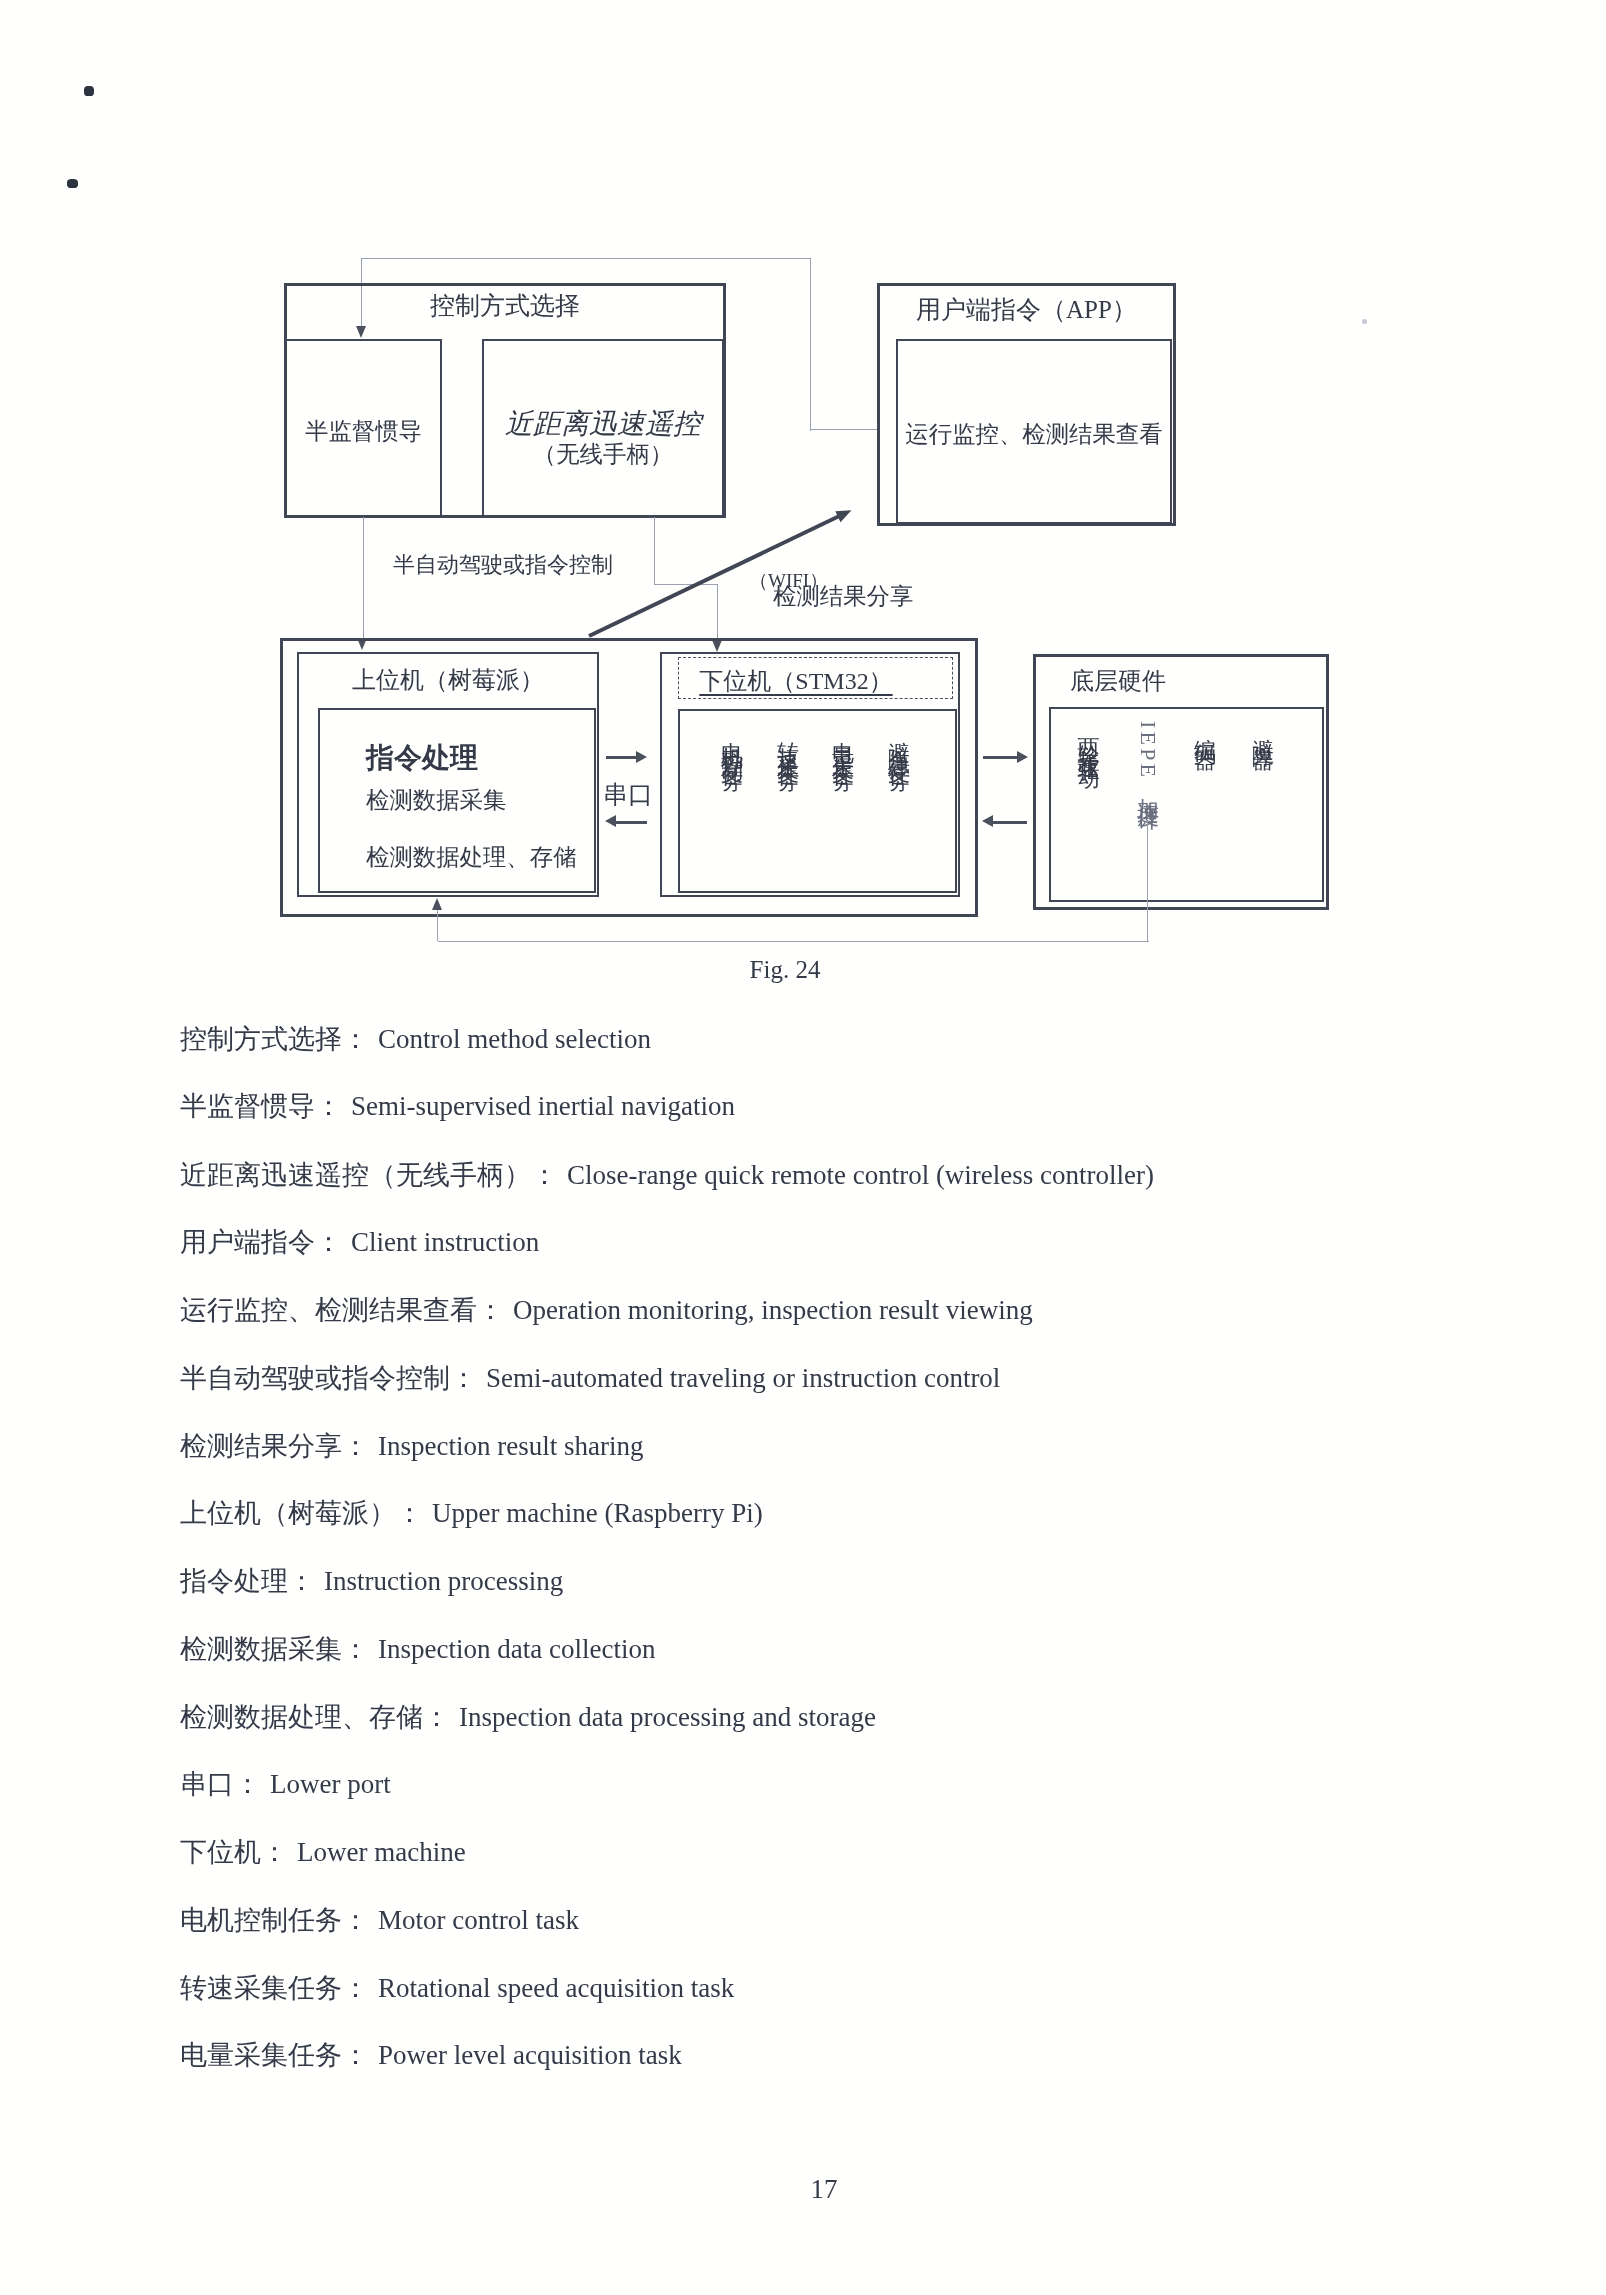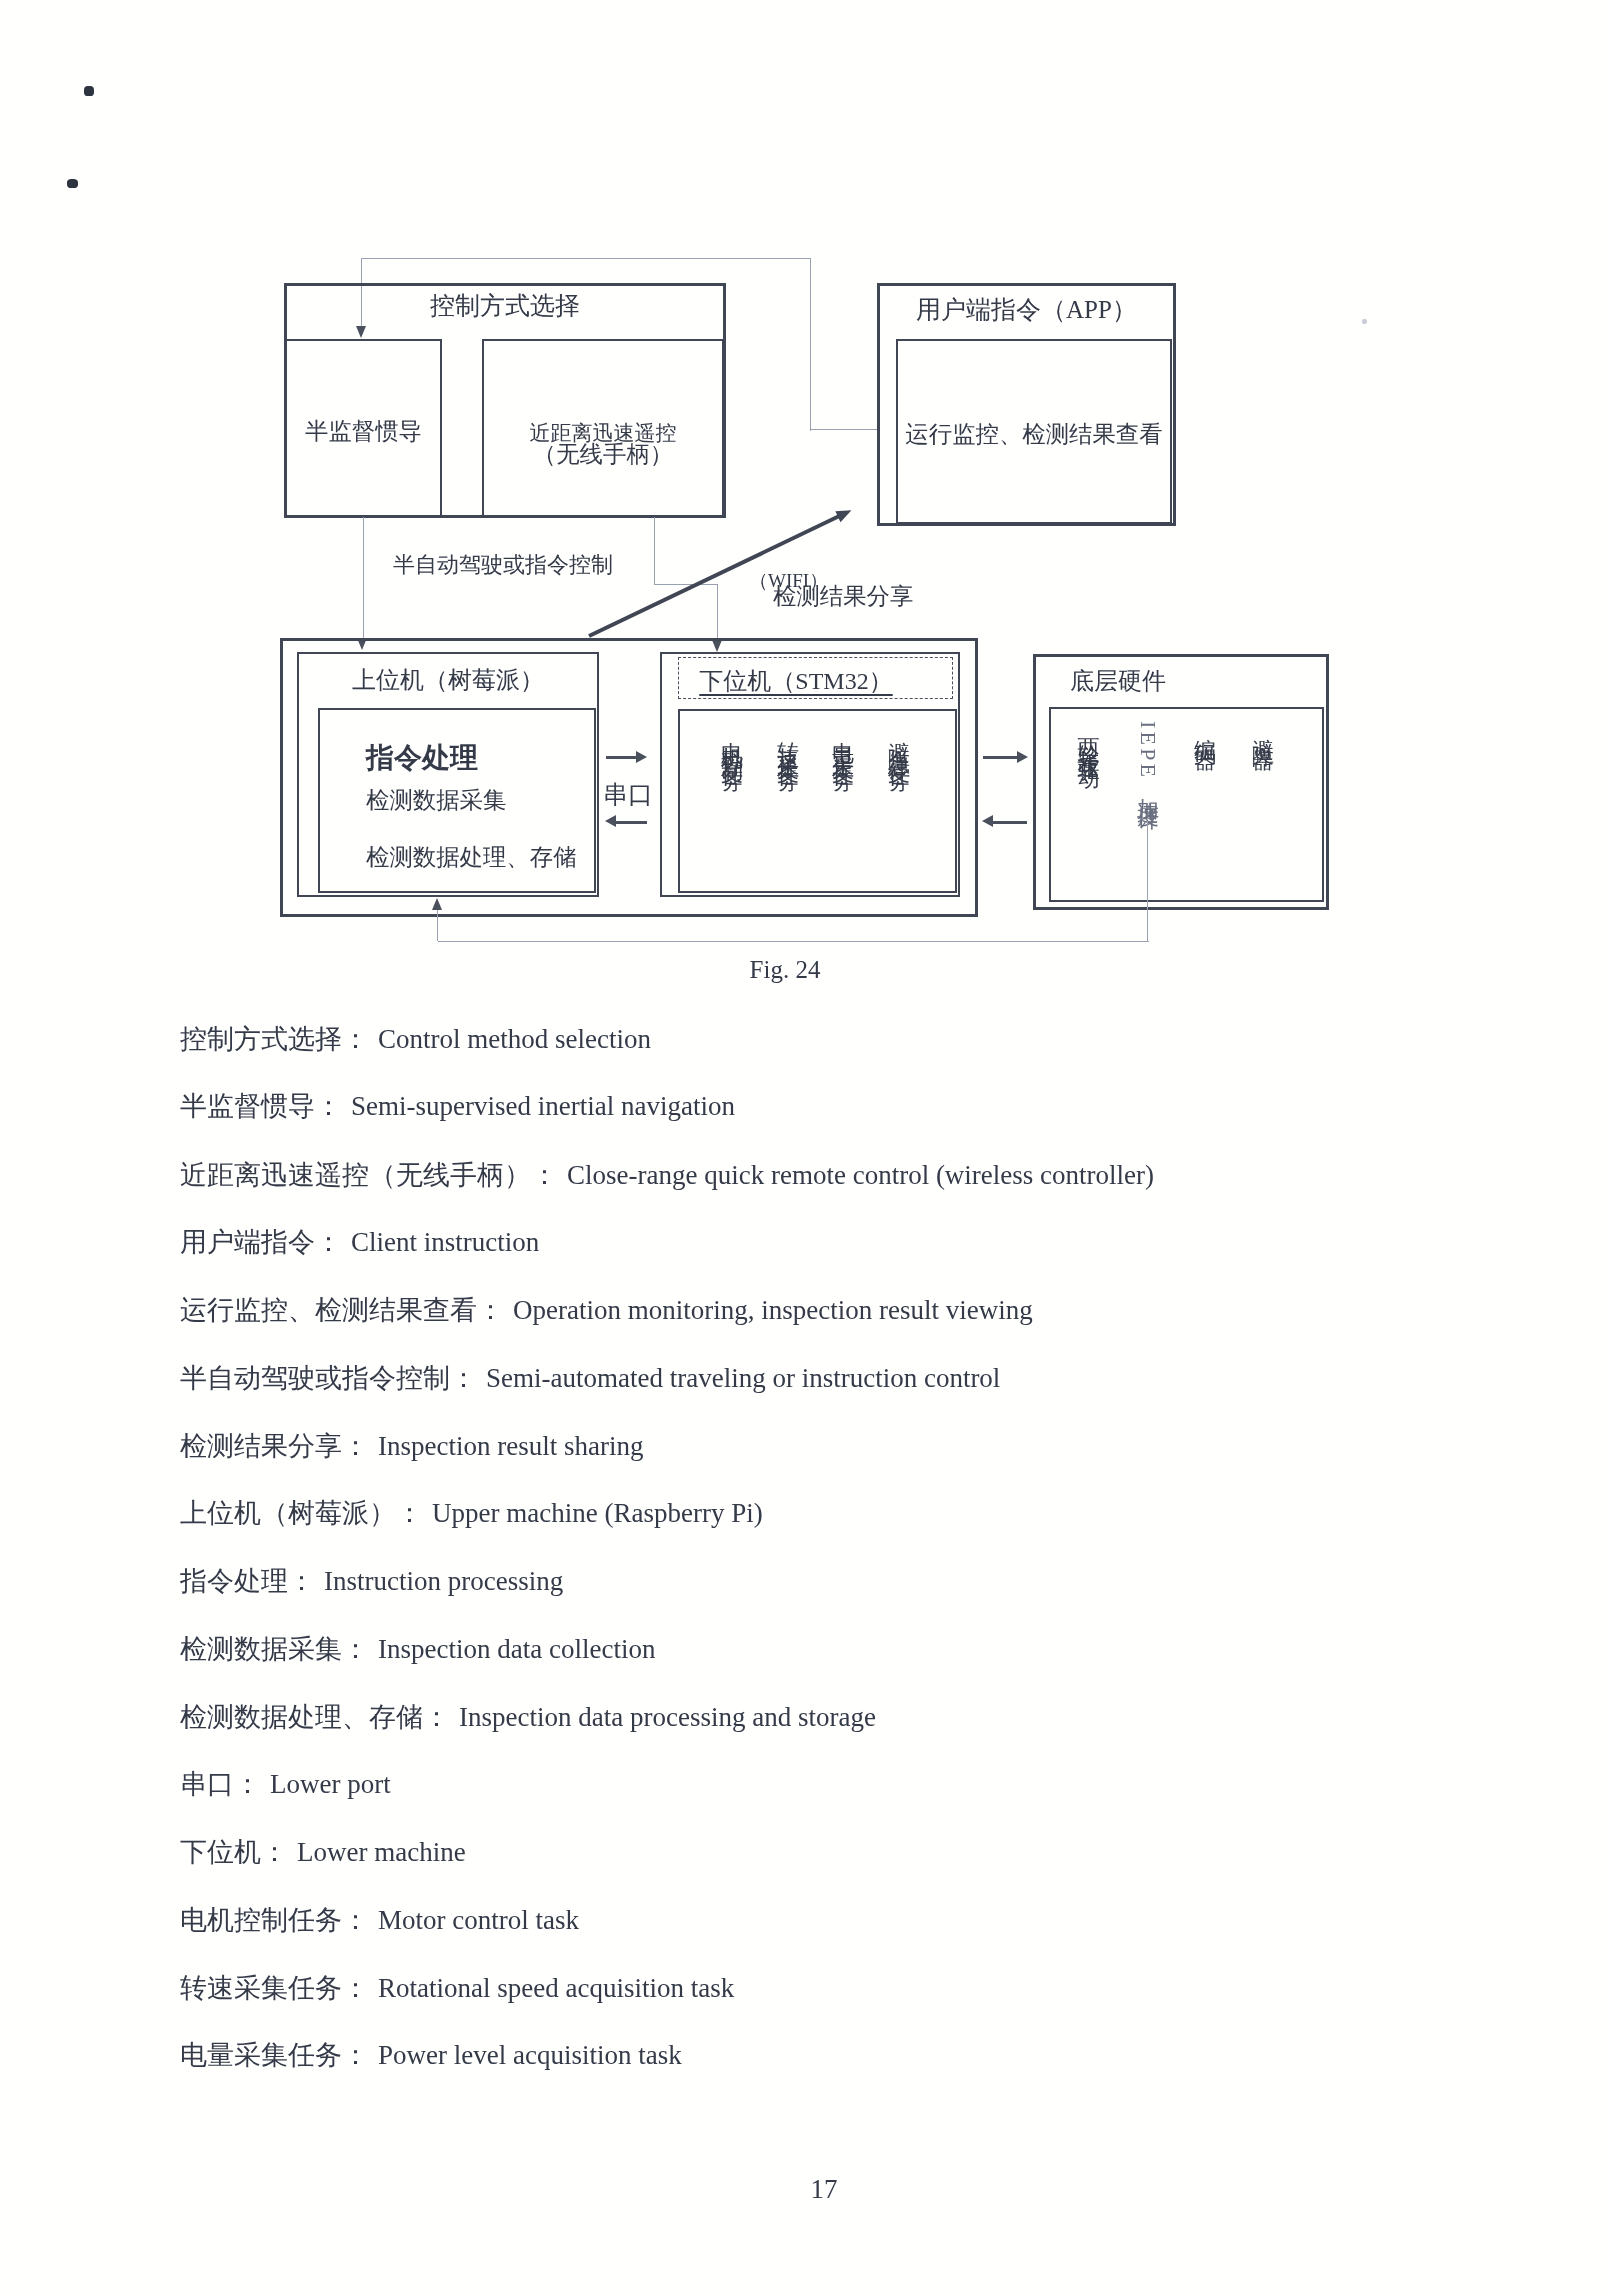--- a/index.html
+++ b/index.html
@@ -57,21 +57,21 @@
   <div class="vline" style="left:361px;top:258px;height:70px;"></div>
   <div class="ah down" style="left:356px;top:326px;"></div>
   <div class="vline" style="left:810px;top:258px;height:173px;"></div>
   <div class="hline" style="left:810px;top:429px;width:68px;"></div>
 
   <div class="box" style="left:284px;top:283px;width:442px;height:235px;"></div>
   <div class="t ctr" style="left:284px;top:289px;width:442px;font-size:25px;">控制方式选择</div>
   <div class="box inner" style="left:285px;top:339px;width:157px;height:178px;"></div>
   <div class="t ctr" style="left:285px;top:415px;width:157px;font-size:23.4px;">半监督惯导</div>
   <div class="box inner" style="left:482px;top:339px;width:242px;height:178px;"></div>
-  <div class="t ctr" style="left:482px;top:419px;width:242px;font-size:21px;">近距离迅速遥控</div>
+  <div class="t ctr" style="left:482px;top:405px;width:242px;font-size:28px;font-style:italic;">近距离迅速遥控</div>
   <div class="t ctr" style="left:482px;top:438px;width:242px;font-size:23.4px;">（无线手柄）</div>
 
   <div class="box" style="left:877px;top:283px;width:299px;height:243px;"></div>
   <div class="t ctr" style="left:877px;top:293px;width:299px;font-size:25px;">用户端指令（APP）</div>
   <div class="box inner" style="left:896px;top:339px;width:276px;height:185px;"></div>
   <div class="t ctr" style="left:896px;top:418px;width:276px;font-size:23.4px;">运行监控、检测结果查看</div>
 
   <div class="t ctr" style="left:392px;top:550px;width:222px;font-size:22px;">半自动驾驶或指令控制</div>
 
   <div class="vline" style="left:363px;top:517px;height:122px;"></div>

